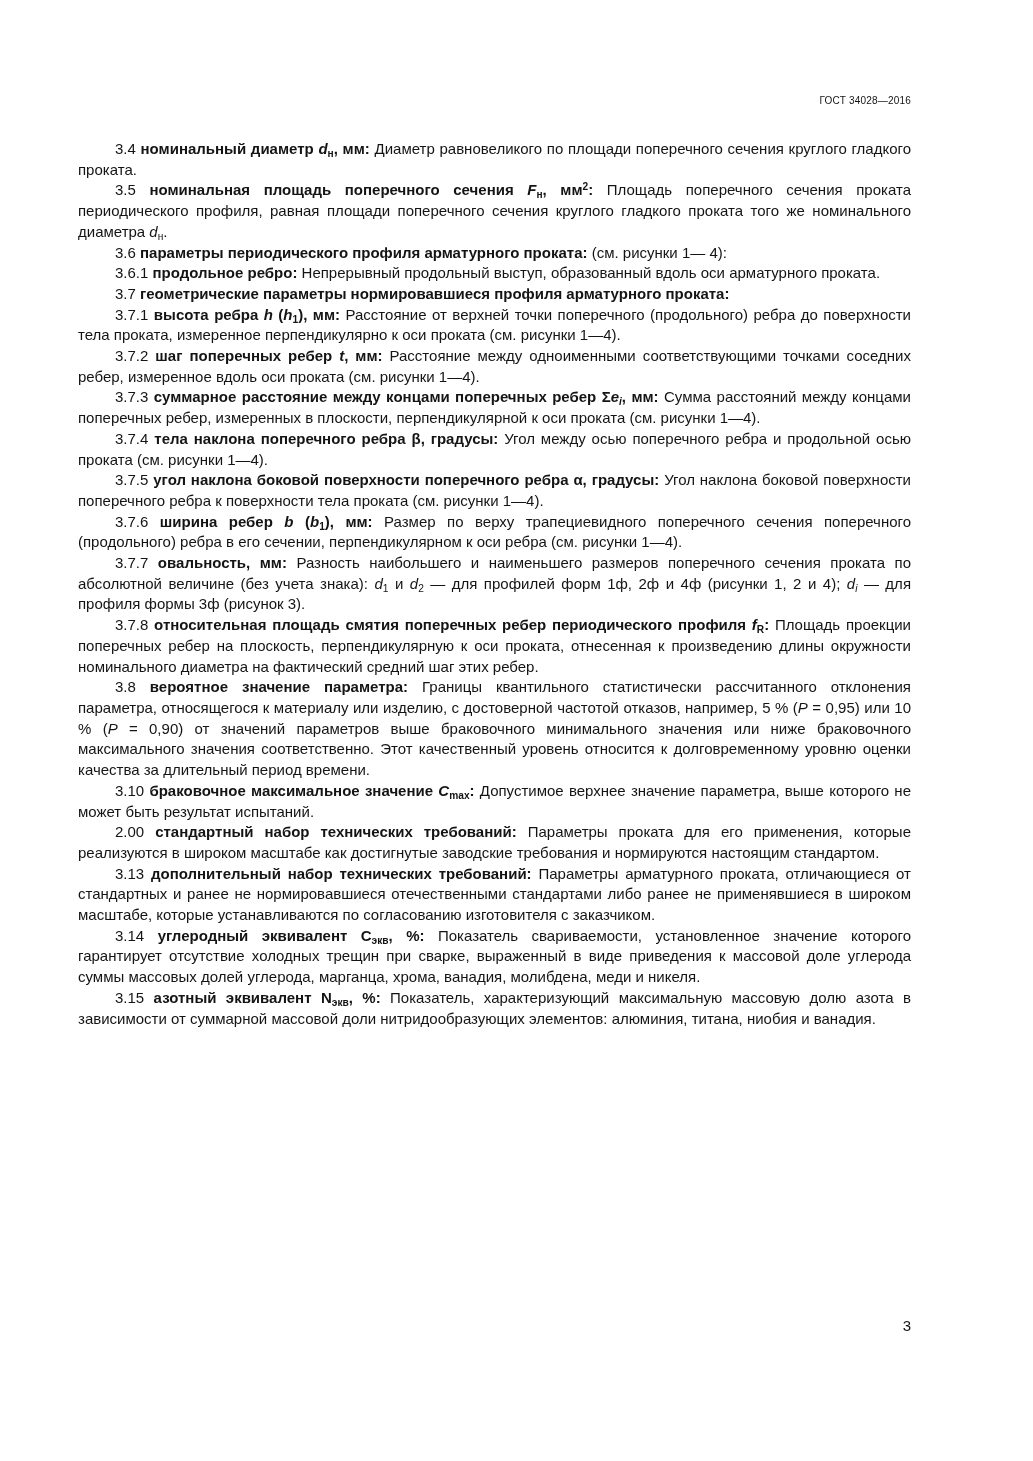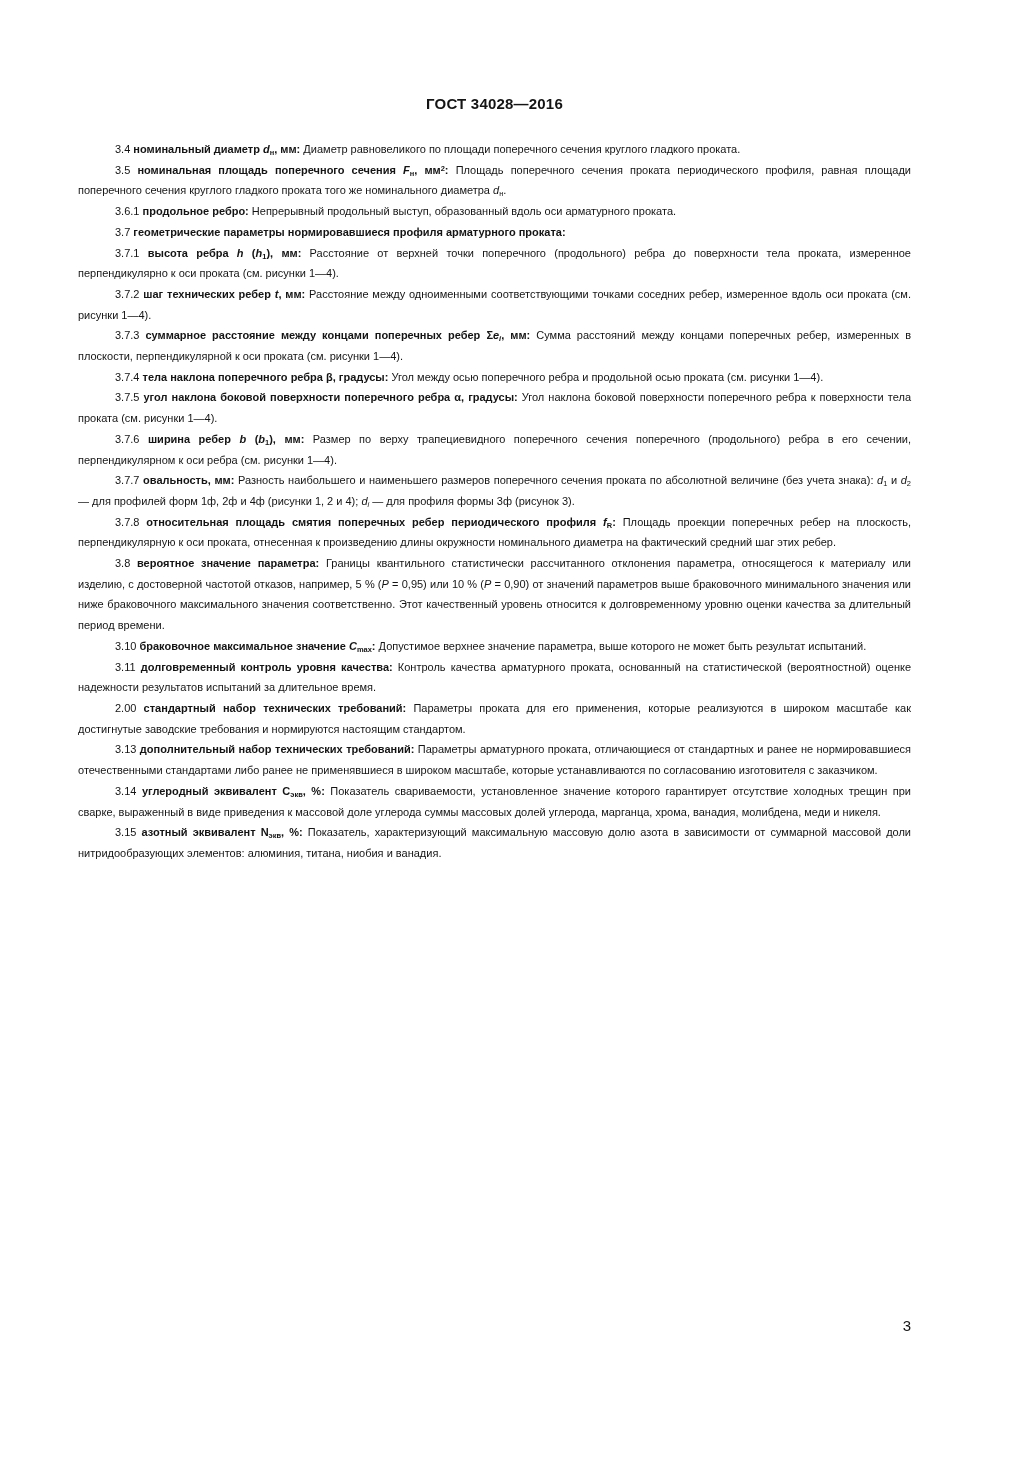--- a/index.html
+++ b/index.html
@@ -10,31 +10,31 @@
     background: #ffffff;
     font-family: "Liberation Sans", sans-serif;
     color: #141414;
     overflow: hidden;
   }
   .doc-header {
     position: absolute;
     top: 95px;
     left: 78px;
     width: 833px;
-    text-align: center;
-    font-weight: bold;
-    font-size: 15px;
+    text-align: right;
+    font-weight: normal;
+    font-size: 10px;
     letter-spacing: 0.2px;
   }
   .text-block {
     position: absolute;
     top: 139px;
     left: 78px;
     width: 833px;
-    font-size: 11px;
+    font-size: 15px;
     line-height: 20.7px;
     text-align: justify;
   }
   .para {
     margin: 0;
     text-indent: 37px;
   }
   .para .b { font-weight: bold; }
   .para .i { font-style: italic; }
   .para sub, .para sup {
@@ -54,33 +54,33 @@
 </style>
 </head>
 <body>
 
 <div class="page">
   <div class="doc-header">ГОСТ 34028—2016</div>
 
   <div class="text-block">
       <p class="para"><span>3.4 </span><span class="b">номинальный диаметр </span><span class="b i">d</span><sub class="b">н</sub><span class="b">, мм:</span><span> Диаметр равновеликого по площади поперечного сечения круглого гладкого проката.</span></p>
       <p class="para"><span>3.5 </span><span class="b">номинальная площадь поперечного сечения </span><span class="b i">F</span><sub class="b">н</sub><span class="b">, мм</span><sup class="b">2</sup><span class="b">:</span><span> Площадь поперечного сечения проката периодического профиля, равная площади поперечного сечения круглого гладкого проката того же номинального диаметра </span><span class="i">d</span><sub>н</sub><span>.</span></p>
+      <p class="para"><span>3.6 </span><span class="b">параметры периодического профиля арматурного проката:</span><span> (см. рисунки 1— 4):</span></p>
       <p class="para"><span>3.6.1 </span><span class="b">продольное ребро:</span><span> Непрерывный продольный выступ, образованный вдоль оси арматурного проката.</span></p>
       <p class="para"><span>3.7 </span><span class="b">геометрические параметры нормировавшиеся профиля арматурного проката:</span></p>
       <p class="para"><span>3.7.1 </span><span class="b">высота ребра </span><span class="b i">h</span><span class="b"> (</span><span class="b i">h</span><sub class="b">1</sub><span class="b">), мм:</span><span> Расстояние от верхней точки поперечного (продольного) ребра до поверхности тела проката, измеренное перпендикулярно к оси проката (см. рисунки 1—4).</span></p>
-      <p class="para"><span>3.7.2 </span><span class="b">шаг технических ребер </span><span class="b i">t</span><span class="b">, мм:</span><span> Расстояние между одноименными соответствующими точками соседних ребер, измеренное вдоль оси проката (см. рисунки 1—4).</span></p>
+      <p class="para"><span>3.7.2 </span><span class="b">шаг поперечных ребер </span><span class="b i">t</span><span class="b">, мм:</span><span> Расстояние между одноименными соответствующими точками соседних ребер, измеренное вдоль оси проката (см. рисунки 1—4).</span></p>
       <p class="para"><span>3.7.3 </span><span class="b">суммарное расстояние между концами поперечных ребер </span><span class="b">Σ</span><span class="b i">e</span><sub class="b i">i</sub><span class="b">, мм:</span><span> Сумма расстояний между концами поперечных ребер, измеренных в плоскости, перпендикулярной к оси проката (см. рисунки 1—4).</span></p>
       <p class="para"><span>3.7.4 </span><span class="b">тела наклона поперечного ребра </span><span class="b">β</span><span class="b">, градусы:</span><span> Угол между осью поперечного ребра и продольной осью проката (см. рисунки 1—4).</span></p>
       <p class="para"><span>3.7.5 </span><span class="b">угол наклона боковой поверхности поперечного ребра </span><span class="b">α</span><span class="b">, градусы:</span><span> Угол наклона боковой поверхности поперечного ребра к поверхности тела проката (см. рисунки 1—4).</span></p>
       <p class="para"><span>3.7.6 </span><span class="b">ширина ребер </span><span class="b i">b</span><span class="b"> (</span><span class="b i">b</span><sub class="b">1</sub><span class="b">), мм:</span><span> Размер по верху трапециевидного поперечного сечения поперечного (продольного) ребра в его сечении, перпендикулярном к оси ребра (см. рисунки 1—4).</span></p>
       <p class="para"><span>3.7.7 </span><span class="b">овальность, мм:</span><span> Разность наибольшего и наименьшего размеров поперечного сечения проката по абсолютной величине (без учета знака): </span><span class="i">d</span><sub>1</sub><span> и </span><span class="i">d</span><sub>2</sub><span> — для профилей форм 1ф, 2ф и 4ф (рисунки 1, 2 и 4); </span><span class="i">d</span><sub class="i">i</sub><span> — для профиля формы 3ф (рисунок 3).</span></p>
       <p class="para"><span>3.7.8 </span><span class="b">относительная площадь смятия поперечных ребер периодического профиля </span><span class="b i">f</span><sub class="b">R</sub><span class="b">:</span><span> Площадь проекции поперечных ребер на плоскость, перпендикулярную к оси проката, отнесенная к произведению длины окружности номинального диаметра на фактический средний шаг этих ребер.</span></p>
       <p class="para"><span>3.8 </span><span class="b">вероятное значение параметра:</span><span> Границы квантильного статистически рассчитанного отклонения параметра, относящегося к материалу или изделию, с достоверной частотой отказов, например, 5 % (</span><span class="i">P</span><span> = 0,95) или 10 % (</span><span class="i">P</span><span> = 0,90) от значений параметров выше браковочного минимального значения или ниже браковочного максимального значения соответственно. Этот качественный уровень относится к долговременному уровню оценки качества за длительный период времени.</span></p>
       <p class="para"><span>3.10 </span><span class="b">браковочное максимальное значение </span><span class="b i">C</span><sub class="b">max</sub><span class="b">:</span><span> Допустимое верхнее значение параметра, выше которого не может быть результат испытаний.</span></p>
-      <p class="para"><span>3.11 </span><span class="b">долговременный контроль уровня качества:</span><span> Контроль качества арматурного проката, основанный на статистической (вероятностной) оценке надежности результатов испытаний за длительное время.</span></p>
       <p class="para"><span>2.00 </span><span class="b">стандартный набор технических требований:</span><span> Параметры проката для его применения, которые реализуются в широком масштабе как достигнутые заводские требования и нормируются настоящим стандартом.</span></p>
       <p class="para"><span>3.13 </span><span class="b">дополнительный набор технических требований:</span><span> Параметры арматурного проката, отличающиеся от стандартных и ранее не нормировавшиеся отечественными стандартами либо ранее не применявшиеся в широком масштабе, которые устанавливаются по согласованию изготовителя с заказчиком.</span></p>
       <p class="para"><span>3.14 </span><span class="b">углеродный эквивалент С</span><sub class="b">экв</sub><span class="b">, %:</span><span> Показатель свариваемости, установленное значение которого гарантирует отсутствие холодных трещин при сварке, выраженный в виде приведения к массовой доле углерода суммы массовых долей углерода, марганца, хрома, ванадия, молибдена, меди и никеля.</span></p>
       <p class="para"><span>3.15 </span><span class="b">азотный эквивалент N</span><sub class="b">экв</sub><span class="b">, %:</span><span> Показатель, характеризующий максимальную массовую долю азота в зависимости от суммарной массовой доли нитридообразующих элементов: алюминия, титана, ниобия и ванадия.</span></p>
     </div>
 
   <div class="page-footer">3</div>
 </div>
 
 </body></html>

